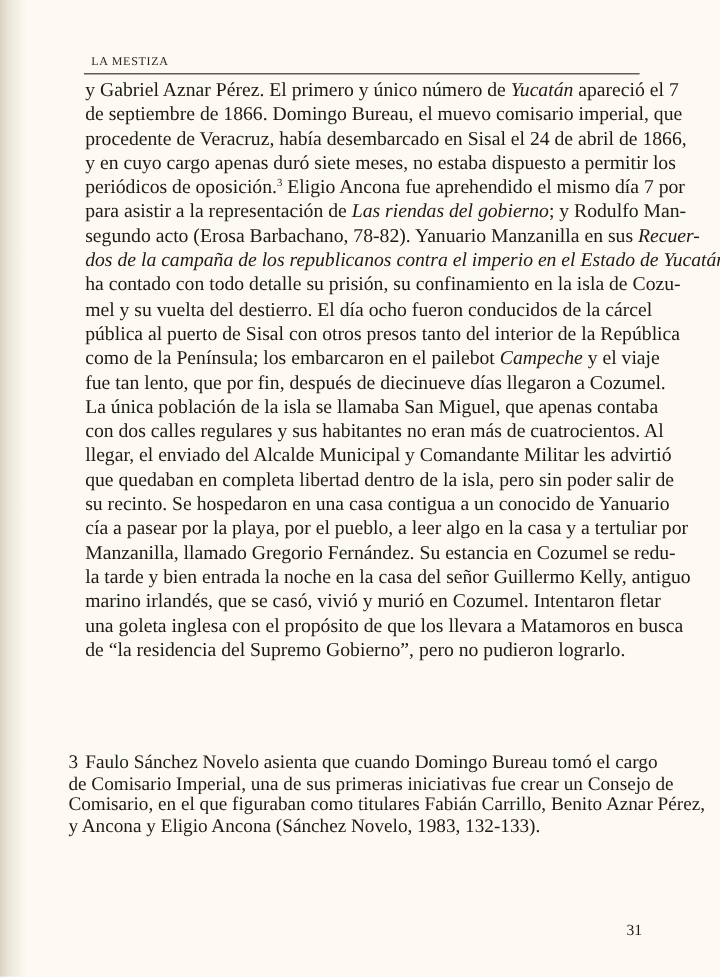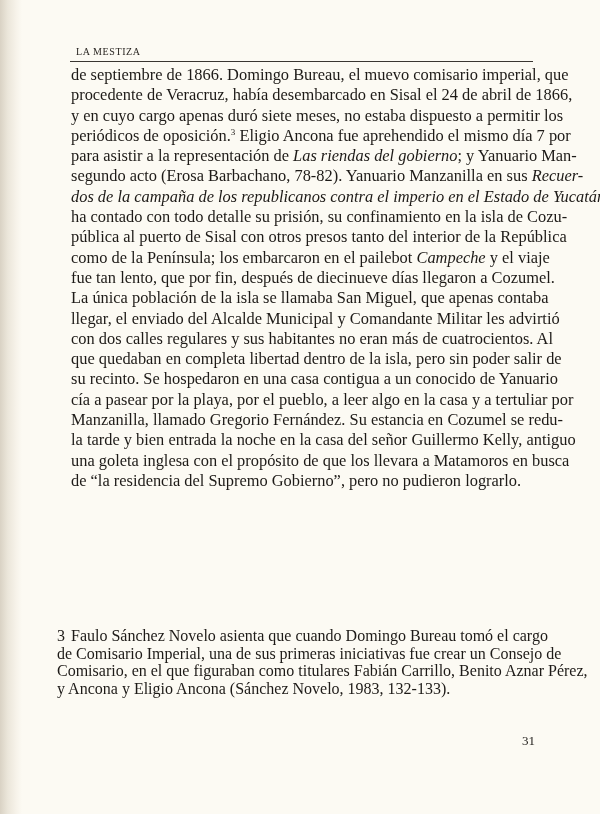--- a/index.html
+++ b/index.html
@@ -39,52 +39,55 @@
   sup { font-size: 9px; vertical-align: 6px; line-height: 0; }
   .footnote {
     position: absolute; left: 57px; width: 463px; top: 627px;
     font-family: "Liberation Serif", serif;
     font-size: 16px; line-height: 17.7px;
   }
   .fn-line { display: block; white-space: nowrap; text-align: justify; text-align-last: justify; }
   .fn-line.last { text-align-last: left; }
   .fn-num { display: inline-block; width: 14px; }
   .folio {
-    position: absolute; left: 515px; top: 733px; width: 20px; text-align: right;
+    position: absolute; left: 515px; top: 767px; width: 20px; text-align: right;
     font-family: "Liberation Serif", serif; font-size: 13px; color: #1d1a17;
   }
 </style>
 </head>
 <body>
 
 <div class="gutter"></div>
 
 <div class="running-head">LA MESTIZA</div>
 <div class="rule"></div>
 
 <div class="body-text" id="body-text">
+    <span class="line"><span>y Gabriel Aznar Pérez. El primero y único número de </span><i>Yucatán</i><span> apareció el 7</span></span>
     <span class="line"><span>de septiembre de 1866. Domingo Bureau, el muevo comisario imperial, que</span></span>
     <span class="line"><span>procedente de Veracruz, había desembarcado en Sisal el 24 de abril de 1866,</span></span>
     <span class="line"><span>y en cuyo cargo apenas duró siete meses, no estaba dispuesto a permitir los</span></span>
     <span class="line"><span>periódicos de oposición.</span><sup>3</sup><span> Eligio Ancona fue aprehendido el mismo día 7 por</span></span>
-    <span class="line"><span>para asistir a la representación de </span><i>Las riendas del gobierno</i><span>; y Yanuario Man-</span></span>
+    <span class="line"><span>para asistir a la representación de </span><i>Las riendas del gobierno</i><span>; y Rodulfo Man-</span></span>
     <span class="line"><span>segundo acto (Erosa Barbachano, 78-82). Yanuario Manzanilla en sus </span><i>Recuer-</i></span>
     <span class="line"><i>dos de la campaña de los republicanos contra el imperio en el Estado de Yucatán</i></span>
     <span class="line"><span>ha contado con todo detalle su prisión, su confinamiento en la isla de Cozu-</span></span>
+    <span class="line"><span>mel y su vuelta del destierro. El día ocho fueron conducidos de la cárcel</span></span>
     <span class="line"><span>pública al puerto de Sisal con otros presos tanto del interior de la República</span></span>
     <span class="line"><span>como de la Península; los embarcaron en el pailebot </span><i>Campeche</i><span> y el viaje</span></span>
     <span class="line"><span>fue tan lento, que por fin, después de diecinueve días llegaron a Cozumel.</span></span>
     <span class="line"><span>La única población de la isla se llamaba San Miguel, que apenas contaba</span></span>
+    <span class="line"><span>con dos calles regulares y sus habitantes no eran más de cuatrocientos. Al</span></span>
     <span class="line"><span>llegar, el enviado del Alcalde Municipal y Comandante Militar les advirtió</span></span>
-    <span class="line"><span>con dos calles regulares y sus habitantes no eran más de cuatrocientos. Al</span></span>
     <span class="line"><span>que quedaban en completa libertad dentro de la isla, pero sin poder salir de</span></span>
     <span class="line"><span>su recinto. Se hospedaron en una casa contigua a un conocido de Yanuario</span></span>
     <span class="line"><span>cía a pasear por la playa, por el pueblo, a leer algo en la casa y a tertuliar por</span></span>
     <span class="line"><span>Manzanilla, llamado Gregorio Fernández. Su estancia en Cozumel se redu-</span></span>
     <span class="line"><span>la tarde y bien entrada la noche en la casa del señor Guillermo Kelly, antiguo</span></span>
+    <span class="line"><span>marino irlandés, que se casó, vivió y murió en Cozumel. Intentaron fletar</span></span>
     <span class="line"><span>una goleta inglesa con el propósito de que los llevara a Matamoros en busca</span></span>
     <span class="line last"><span>de “la residencia del Supremo Gobierno”, pero no pudieron lograrlo.</span></span>
   </div>
 
 <div class="footnote" id="footnote">
     <span class="fn-line"><span class="fn-num">3</span><span>Faulo Sánchez Novelo asienta que cuando Domingo Bureau tomó el cargo</span></span>
     <span class="fn-line"><span>de Comisario Imperial, una de sus primeras iniciativas fue crear un Consejo de</span></span>
     <span class="fn-line"><span>Comisario, en el que figuraban como titulares Fabián Carrillo, Benito Aznar Pérez,</span></span>
     <span class="fn-line last"><span>y Ancona y Eligio Ancona (Sánchez Novelo, 1983, 132-133).</span></span>
   </div>

